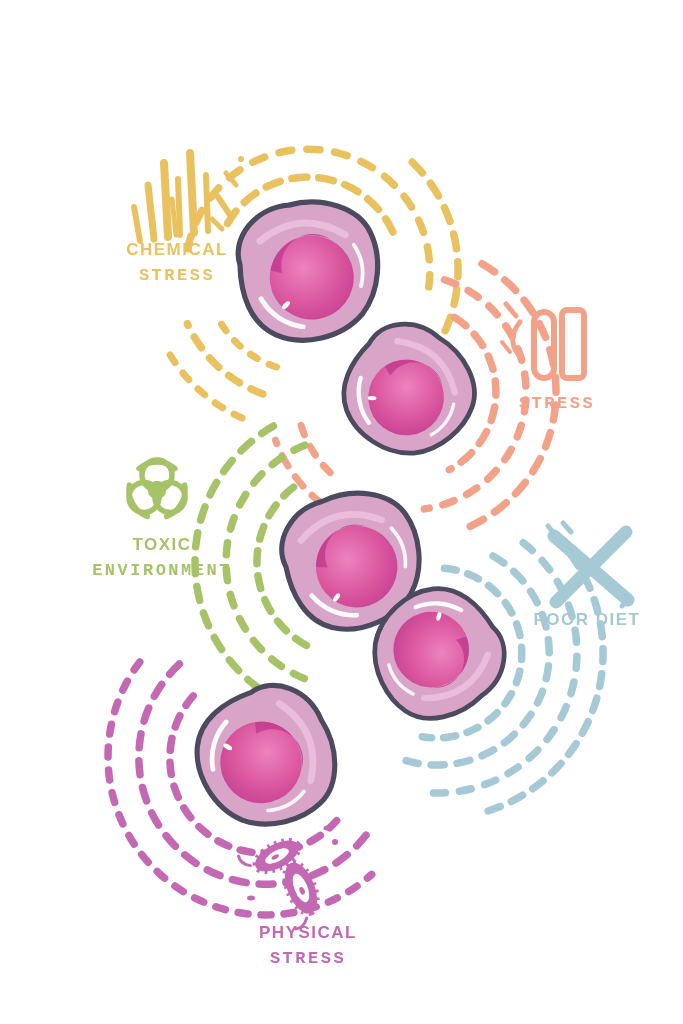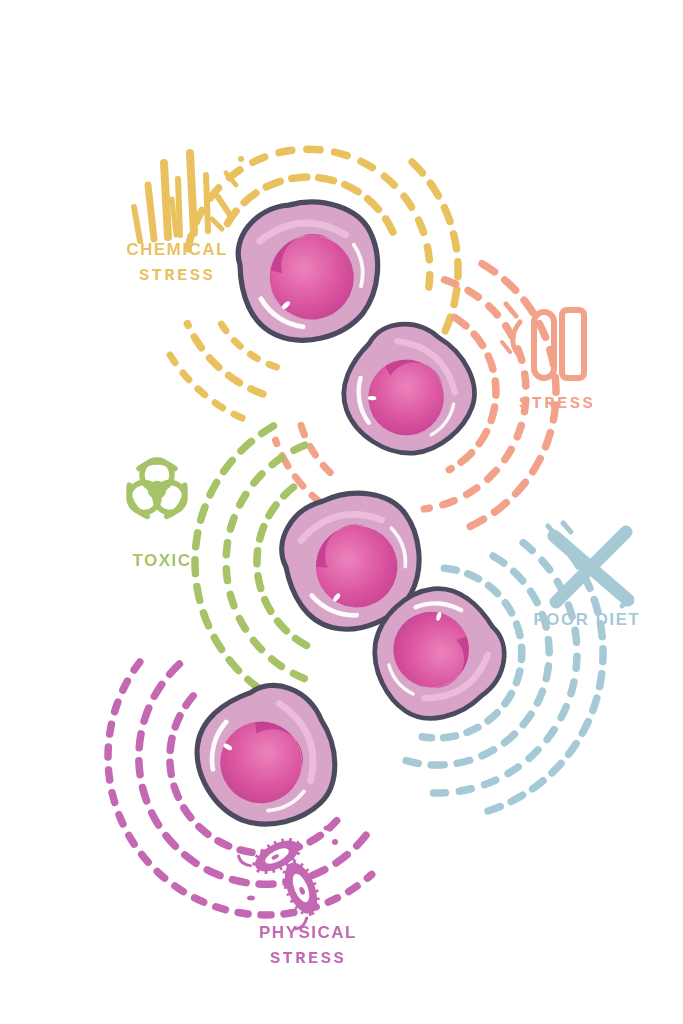--- a/index.html
+++ b/index.html
@@ -141,22 +141,23 @@
 
   <div class="stress-label lbl-chemical" style="left:67px;top:237px;">
     <div class="l1">CHEMICAL</div>
     <div class="l2">STRESS</div>
   </div>
 
   <div class="stress-label lbl-physical" style="left:447px;top:391px;">
     <div class="l2">STRESS</div>
   </div>
 
-  <div class="stress-label lbl-toxic" style="left:52px;top:548px;">
+  <div class="stress-label lbl-toxic" style="left:52px;top:532px;">
     <div class="l1">TOXIC</div>
+    <div class="l2">ENVIRONMENT</div>
   </div>
 
   <div class="stress-label lbl-diet" style="left:477px;top:607px;">
     <div class="l1">POOR DIET</div>
     <div class="l2"></div>
   </div>
 
   <div class="stress-label lbl-microbial" style="left:198px;top:920px;">
     <div class="l1">PHYSICAL</div>
     <div class="l2">STRESS</div>

